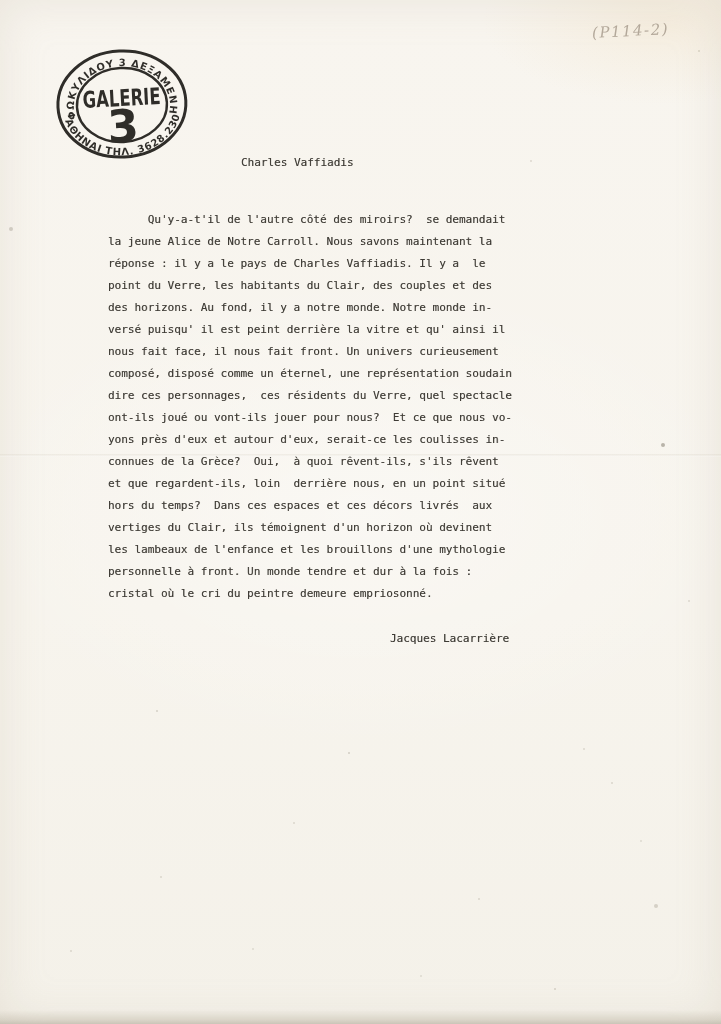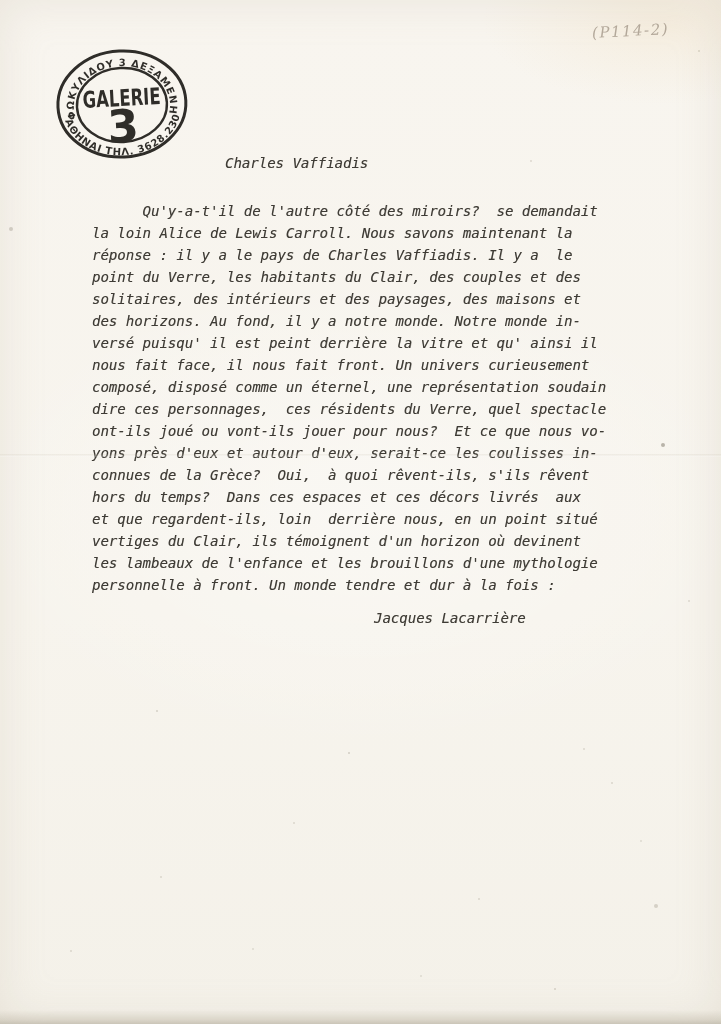--- a/index.html
+++ b/index.html
@@ -47,33 +47,32 @@
     position: absolute; left: 592px; top: 22px;
     font-family: "DejaVu Serif", serif;
     font-style: italic;
     font-size: 15px;
     letter-spacing: 1.5px;
     color: #b3a89a;
     transform: rotate(-3deg);
   }
   
   .letter {
-    position: absolute; left: 92px; top: 152px; width: 600px;
+    position: absolute; left: 108px; top: 152px; width: 600px;
     color: #3e3b35;
-    font-size: 14px;
+    font-size: 11px;
     line-height: 22px;
     text-shadow: 0.3px 0.3px 0.5px rgba(62,59,53,0.45);
-    font-style: italic;
   }
   .letter .line, .letter .recipient, .letter .signature {
     white-space: pre;
   }
   .recipient { margin-left: 133px; }
-  .body-block { margin-top: 26px; }
-  .signature { margin-top: 11px; margin-left: 282px; }
+  .body-block { margin-top: 35px; }
+  .signature { margin-top: 23px; margin-left: 282px; }
   
   .specks {
     position: absolute; left: 0; top: 0; width: 2px; height: 2px; border-radius: 50%;
     background: transparent;
     box-shadow:
       10px 228px 0 1px rgba(120,110,92,0.28),
       662px 444px 0 1px rgba(90,82,66,0.40),
       698px 50px 0 0 rgba(150,138,115,0.30),
       655px 905px 0 1px rgba(120,110,92,0.25),
       348px 752px 0 0 rgba(120,110,92,0.28),
@@ -115,37 +114,37 @@
       <text class="gal-num" x="68" y="94" text-anchor="middle">3</text>
     </svg>
   </div>
 
   <div class="annotation">(P114-2)</div>
 
   <div class="letter">
     <div class="recipient">Charles Vaffiadis</div>
     <div class="body-block">
       <div class="line">      Qu'y-a-t'il de l'autre côté des miroirs?  se demandait</div>
-      <div class="line">la loin Alice de Lewis Carroll. Nous savons maintenant la</div>
+      <div class="line">la jeune Alice de Notre Carroll. Nous savons maintenant la</div>
       <div class="line">réponse : il y a le pays de Charles Vaffiadis. Il y a  le</div>
       <div class="line">point du Verre, les habitants du Clair, des couples et des</div>
-      <div class="line">solitaires, des intérieurs et des paysages, des maisons et</div>
       <div class="line">des horizons. Au fond, il y a notre monde. Notre monde in-</div>
       <div class="line">versé puisqu' il est peint derrière la vitre et qu' ainsi il</div>
       <div class="line">nous fait face, il nous fait front. Un univers curieusement</div>
       <div class="line">composé, disposé comme un éternel, une représentation soudain</div>
       <div class="line">dire ces personnages,  ces résidents du Verre, quel spectacle</div>
       <div class="line">ont-ils joué ou vont-ils jouer pour nous?  Et ce que nous vo-</div>
       <div class="line">yons près d'eux et autour d'eux, serait-ce les coulisses in-</div>
       <div class="line">connues de la Grèce?  Oui,  à quoi rêvent-ils, s'ils rêvent</div>
+      <div class="line">et que regardent-ils, loin  derrière nous, en un point situé</div>
       <div class="line">hors du temps?  Dans ces espaces et ces décors livrés  aux</div>
-      <div class="line">et que regardent-ils, loin  derrière nous, en un point situé</div>
       <div class="line">vertiges du Clair, ils témoignent d'un horizon où devinent</div>
       <div class="line">les lambeaux de l'enfance et les brouillons d'une mythologie</div>
       <div class="line">personnelle à front. Un monde tendre et dur à la fois :</div>
+      <div class="line">cristal où le cri du peintre demeure empriosonné.</div>
     </div>
     <div class="signature">Jacques Lacarrière</div>
   </div>
 
   <div class="crease"></div>
   <div class="specks"></div>
   <div class="edge-bottom"></div>
 
 </div>
 

